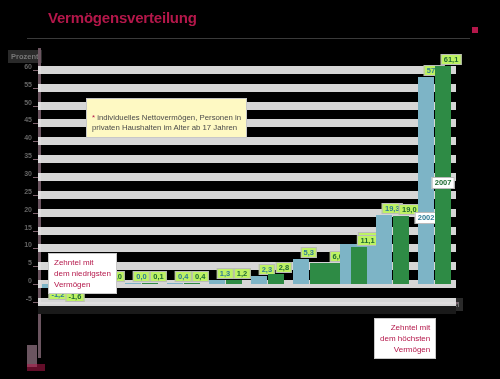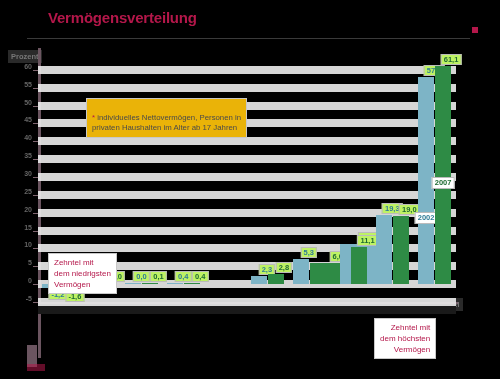--- a/index.html
+++ b/index.html
@@ -116,21 +116,21 @@
 
   
   .callout{
     position:absolute;
     background:#fff;border:1px solid #c8c8c8;
     color:#b4174a;font-size:8px;line-height:11px;
     padding:3px 5px;white-space:pre-line;
   }
   .note{
     position:absolute;left:86px;top:98px;
-    background:#eab308;border:1px solid #c8c8c8;
+    background:#fef9c3;border:1px solid #c8c8c8;
     color:#4a4a4a;font-size:7.8px;line-height:10.5px;
     padding:3px 5px;white-space:pre-line;
   }
   .note .star{color:#b4174a;}
   .logo{
     position:absolute;left:27px;top:345px;
     width:10px;height:22px;background:#6b5560;
   }
   .logo-foot{
     position:absolute;left:27px;top:364px;
@@ -236,20 +236,28 @@
           <div class="bar b2007" style="height: 1px; position: absolute; left: 20.9px; bottom: 17.8571px;">
             <span class="vlab c2007">0,1</span>
           </div>
         </div>
         <div class="grp" style="left: 125.4px; width: 41.8px; height: 250px;">
           <div class="bar b2002" style="height: 1.42857px; position: absolute; left: 3.9px; bottom: 17.8571px;">
             <span class="vlab c2002">0,4</span>
           </div>
           <div class="bar b2007" style="height: 1.42857px; position: absolute; left: 20.9px; bottom: 17.8571px;">
             <span class="vlab c2007">0,4</span>
+          </div>
+        </div>
+        <div class="grp" style="left: 167.2px; width: 41.8px; height: 250px;">
+          <div class="bar b2002" style="height: 4.64286px; position: absolute; left: 3.9px; bottom: 17.8571px;">
+            <span class="vlab c2002">1,3</span>
+          </div>
+          <div class="bar b2007" style="height: 4.28571px; position: absolute; left: 20.9px; bottom: 17.8571px;">
+            <span class="vlab c2007">1,2</span>
           </div>
         </div>
         <div class="grp" style="left: 209px; width: 41.8px; height: 250px;">
           <div class="bar b2002" style="height: 8.21429px; position: absolute; left: 3.9px; bottom: 17.8571px;">
             <span class="vlab c2002">2,3</span>
           </div>
           <div class="bar b2007" style="height: 10px; position: absolute; left: 20.9px; bottom: 17.8571px;">
             <span class="vlab c2007">2,8</span>
           </div>
         </div>

